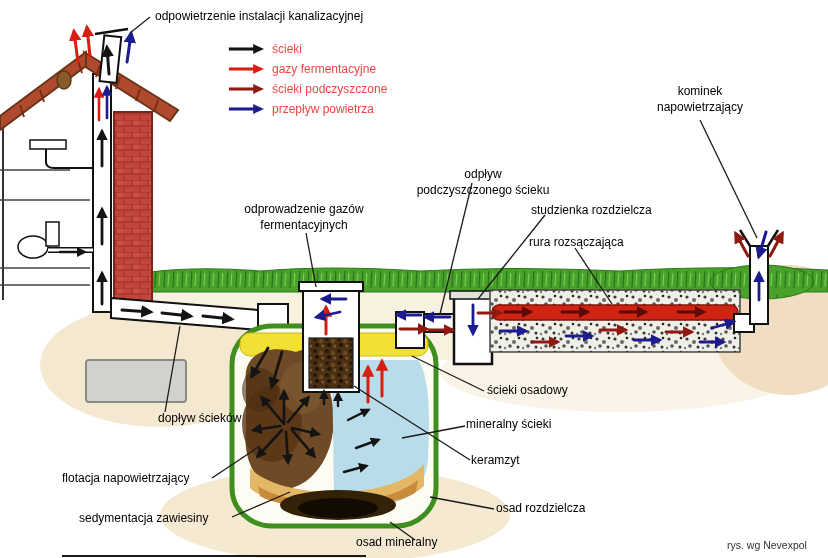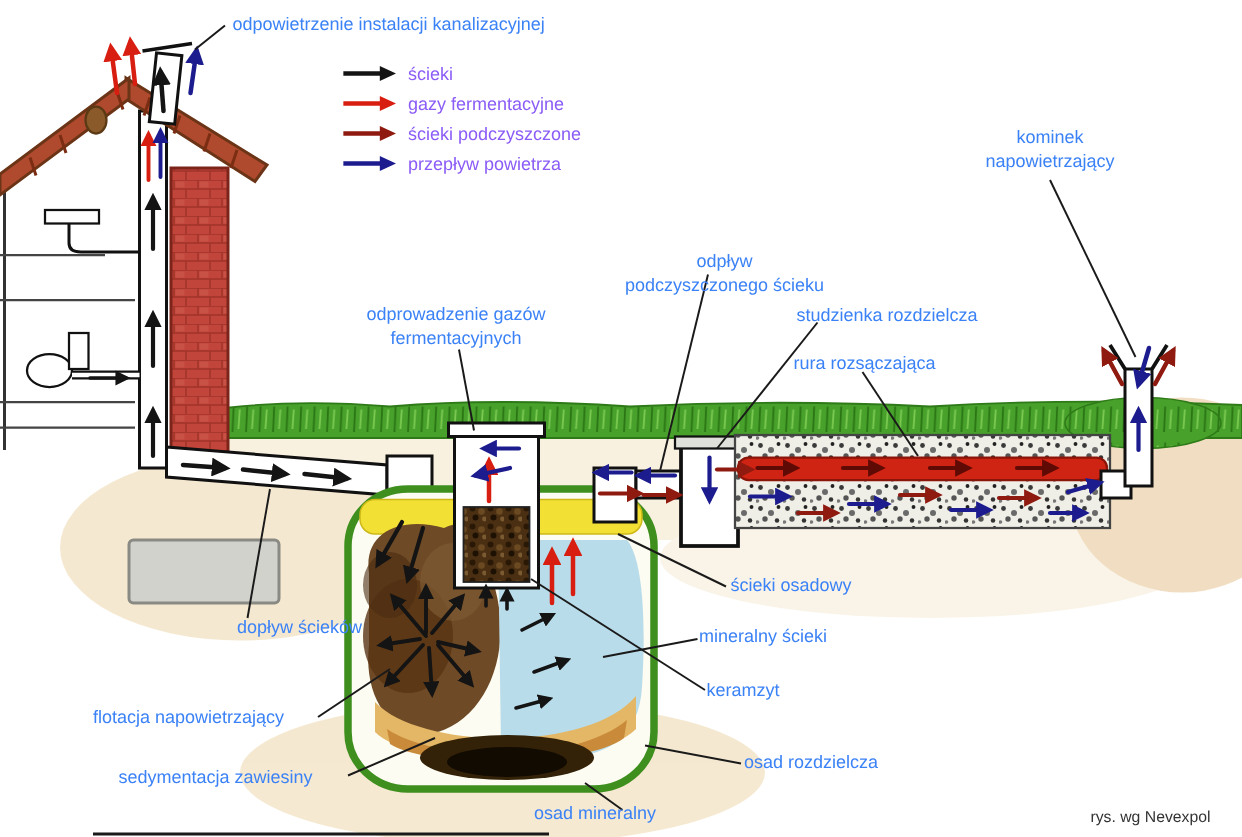--- a/index.html
+++ b/index.html
@@ -2,30 +2,30 @@
 <html><head>
 <meta charset="utf-8">
 <style>
   html,body{margin:0;padding:0;background:#fff;}
   .stage{
     position:relative;width:828px;height:558px;background:#ffffff;
     font-family:"Liberation Sans",sans-serif;overflow:hidden;
   }
   .stage svg.artwork{position:absolute;left:0;top:0;}
   .lbl{
-    position:absolute;font-size:12px;color:#3b82f6;line-height:1.3;
+    position:absolute;font-size:12px;color:#000000;line-height:1.3;
     white-space:nowrap;
   }
   .lbl.center{text-align:center;white-space:normal;}
   .lbl .ln{display:block;}
   .credit{font-size:10.5px;color:#333;}
   .legend{position:absolute;left:228px;top:42px;display:flex;flex-direction:column;gap:6px;}
   .leg-row{display:flex;align-items:center;gap:8px;height:14px;}
   .leg-arrow{width:36px;height:12px;flex:0 0 auto;}
-  .leg-label{font-size:12px;color:#8b5cf6;}
+  .leg-label{font-size:12px;color:#ef4444;}
 </style>
 </head>
 <body>
 
 <div class="stage">
 
   <svg class="artwork" width="828" height="558" viewBox="0 0 828 558">
     <defs>
       <marker id="aB" viewBox="0 0 10 10" refX="7" refY="5" markerWidth="4.2" markerHeight="4.2" orient="auto-start-reverse">
         <path d="M0,0L10,5L0,10z" fill="#141414"></path>

